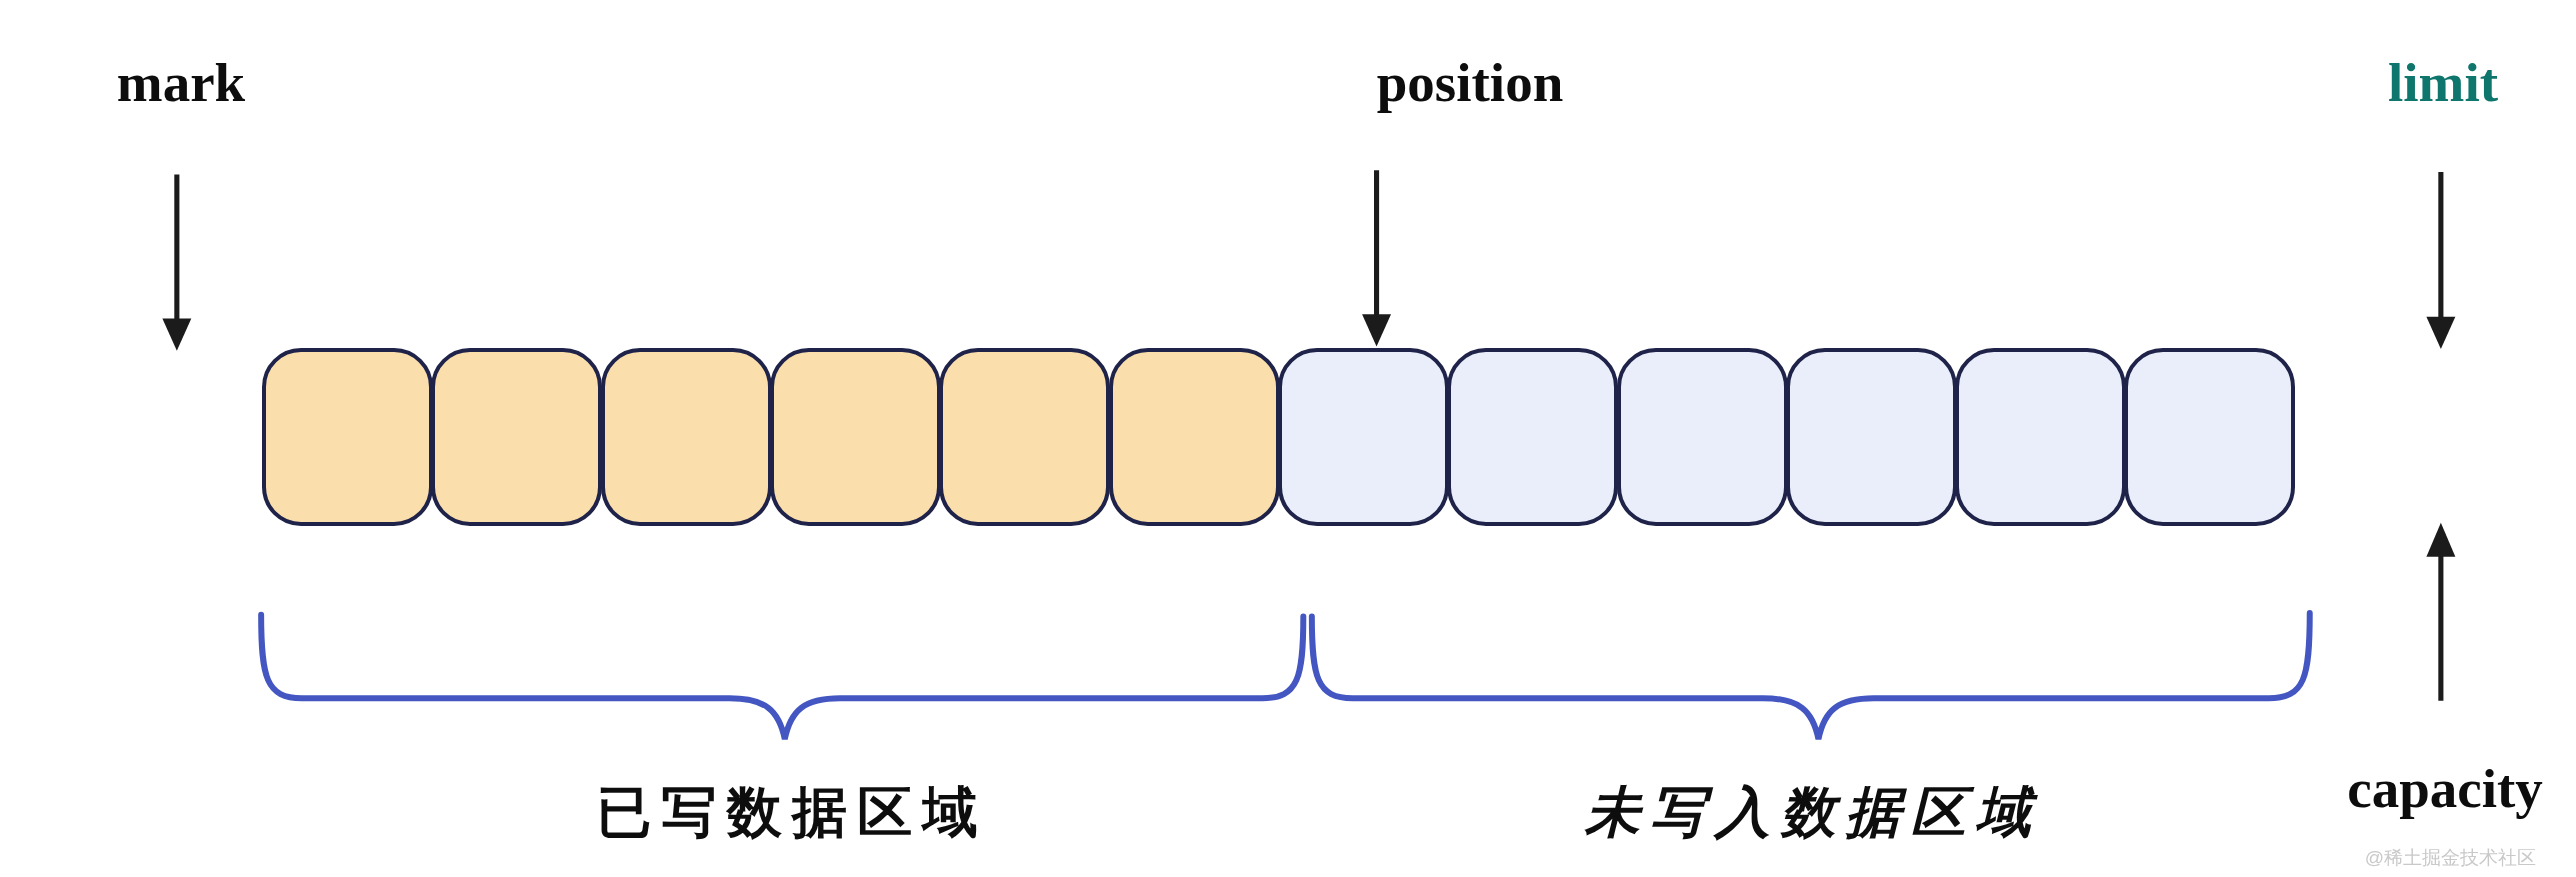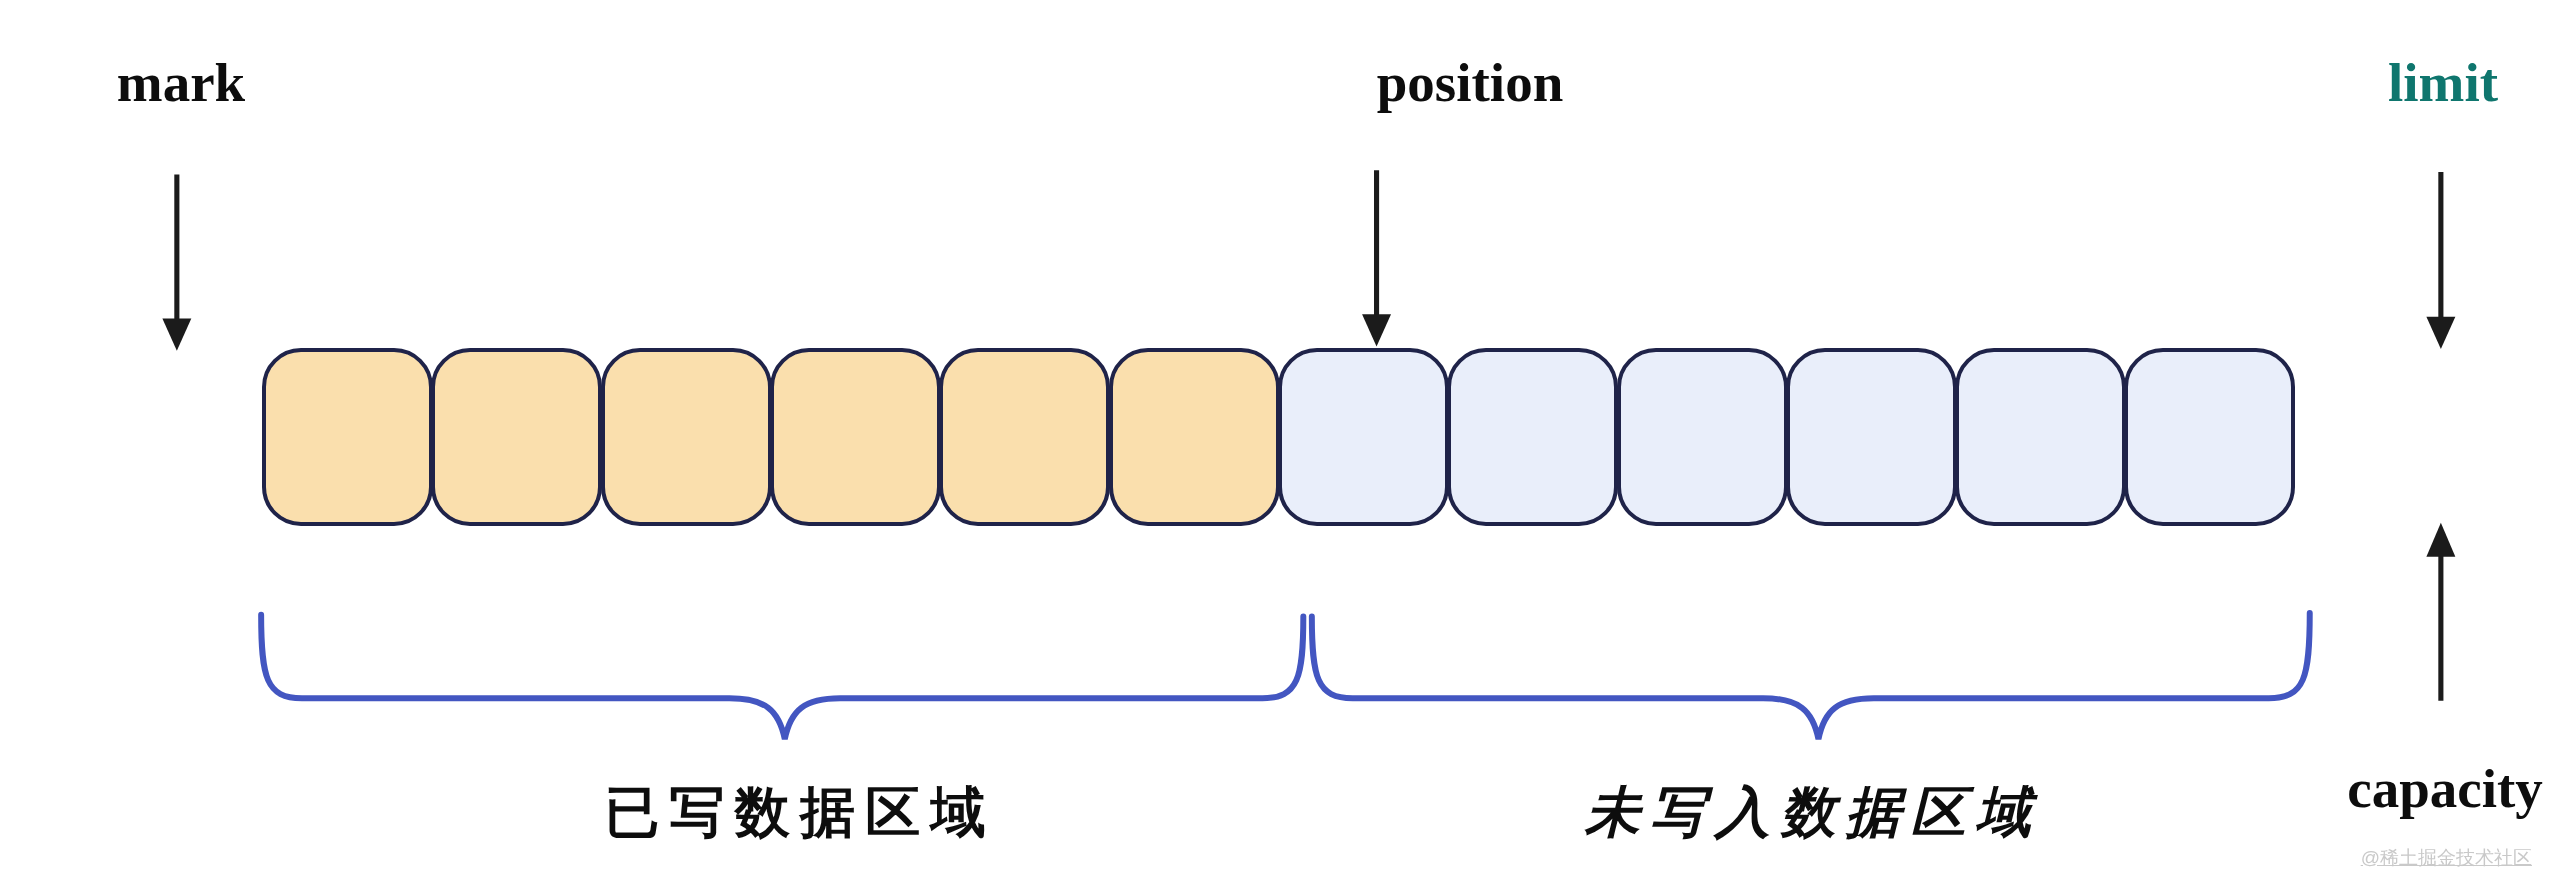--- a/index.html
+++ b/index.html
@@ -7,20 +7,21 @@
     padding: 0;
     background: #ffffff;
   }
   .canvas {
     position: relative;
     width: 2556px;
     height: 877px;
     background: #ffffff;
     overflow: hidden;
     font-family: "Liberation Serif", "DejaVu Serif", serif;
+    padding-left: 12px;
   }
   .overlay {
     position: absolute;
     left: 0; top: 0;
     width: 2576px;
     height: 877px;
     pointer-events: none;
   }
   .ptr-lbl {
     position: absolute;
@@ -59,32 +60,31 @@
     top: 785px;
     font-family: "Liberation Sans", "DejaVu Sans", sans-serif;
     font-weight: bold;
     font-size: 55px;
     line-height: 1.0;
     color: #0d0d0d;
     letter-spacing: 10.2px;
     white-space: nowrap;
     transform: translateX(-50%);
   }
-  .region-written   { left: 792px; margin-left: 8px; }
+  .region-written   { left: 792px; }
   .region-unwritten { left: 1813px; }
   .watermark {
     position: absolute;
-    right: 24px;
+    right: 32px;
     top: 848px;
     font-family: "Liberation Sans", "DejaVu Sans", sans-serif;
     font-size: 19px;
     line-height: 1.0;
     color: #c9c9c9;
     white-space: nowrap;
-    text-decoration: underline;
   }
 </style>
 </head>
 <body style="background: rgb(255, 255, 255);">
 
 <div class="canvas" style="background: rgb(255, 255, 255);">
 
   <svg class="overlay" viewBox="0 0 3024 1030">
 
     <g>

